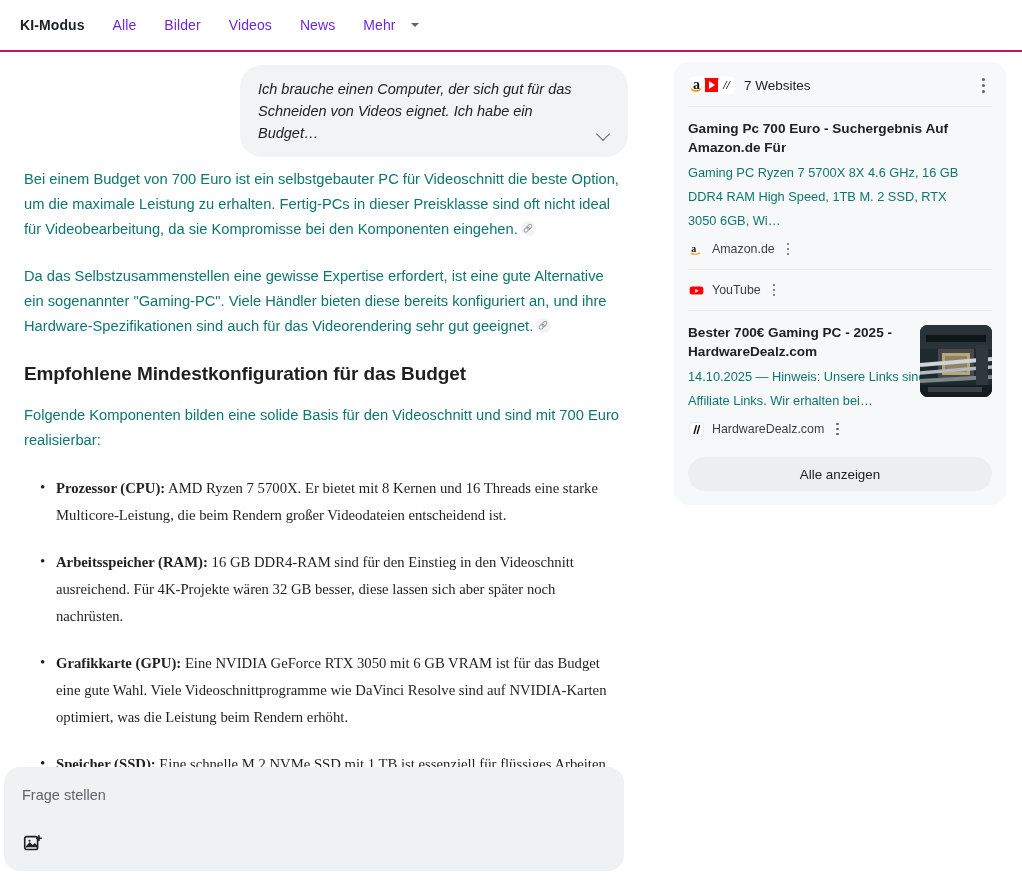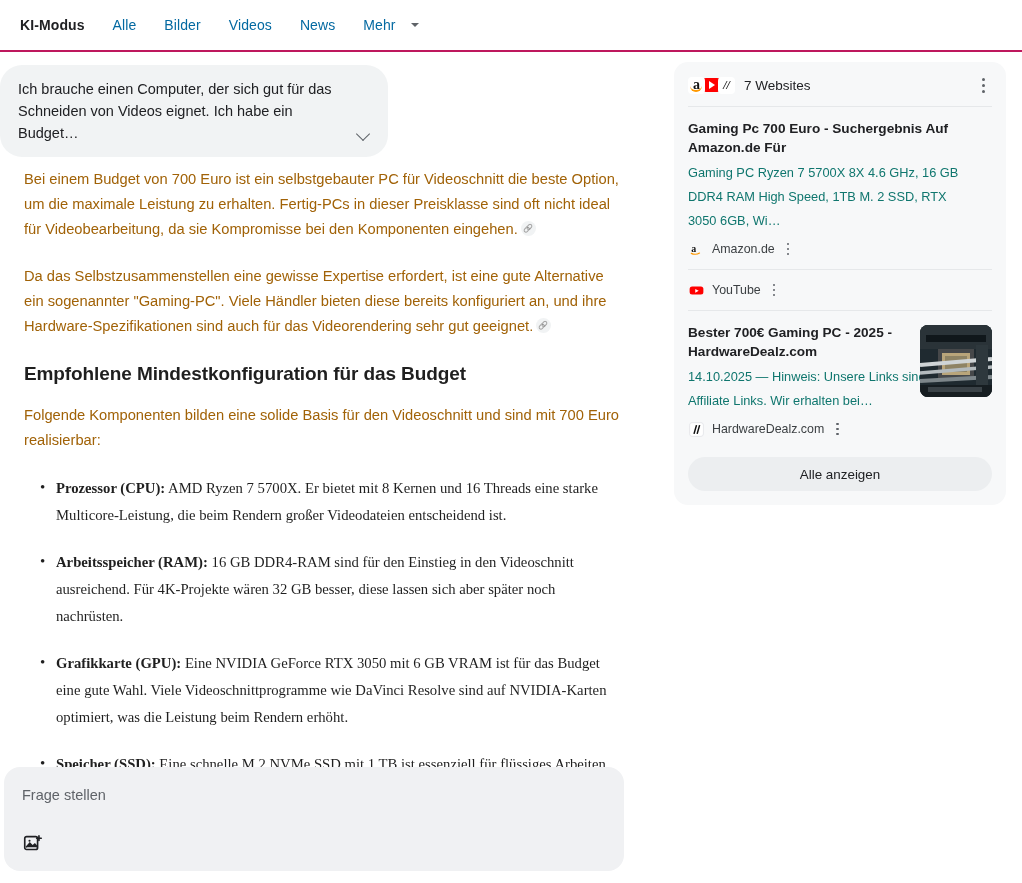--- a/index.html
+++ b/index.html
@@ -15,37 +15,37 @@
 
   
   .topnav {
     position: absolute; top: 0; left: 0; width: 1022px; height: 52px;
     border-bottom: 2px solid #be185d;
     display: flex; align-items: center;
     padding-left: 20px;
     background: #fff;
   }
   .nav-item {
-    font-size: 14px; color: #0369a1; margin-right: 28px;
+    font-size: 14px; color: #6d28d9; margin-right: 28px;
     cursor: pointer; white-space: nowrap; letter-spacing: .1px;
   }
   .nav-item.active { color: #202124; font-weight: 700; }
   .nav-more { display: flex; align-items: center; gap: 15px; }
   .caret {
     width: 0; height: 0; border-left: 4px solid transparent;
     border-right: 4px solid transparent; border-top: 4px solid #5f6368;
     display: inline-block;
   }
 
   
   .main {
     position: absolute; top: 52px; left: 0; width: 648px; height: 831px;
     padding: 0;
   }
-  .query-row { display: flex; justify-content: flex-start; padding: 13px 20px 0 0; }
+  .query-row { display: flex; justify-content: flex-end; padding: 13px 20px 0 0; font-style: italic; }
   .query-bubble {
     background: #f1f3f4; border-radius: 22px;
     padding: 13px 16px 13px 18px;
     max-width: 388px;
     display: flex; align-items: flex-end; gap: 10px;
     cursor: pointer;
   }
   .query-text {
     font-size: 14.5px; line-height: 22px; color: #202124;
     max-width: 340px;
@@ -56,21 +56,21 @@
   }
   .chev::after {
     content: ""; position: absolute; left: 2px; top: 3px;
     width: 9px; height: 9px;
     border-right: 1.6px solid #5f6368; border-bottom: 1.6px solid #5f6368;
     transform: rotate(45deg);
   }
 
   .answer { padding: 10px 26px 0 24px; }
   .para {
-    font-size: 14.7px; line-height: 25px; color: #a16207;
+    font-size: 14.7px; line-height: 25px; color: #0f766e;
     margin: 0 0 22px 0;
   }
   h2.sect {
     font-size: 19px; line-height: 26px; color: #1f1f1f;
     font-weight: 700; margin: 8px 0 16px 0;
     letter-spacing: -.1px;
   }
   ul.bullets { margin: 0 0 6px 0; padding: 0 0 0 20px; list-style: none; }
   ul.bullets li {
     position: relative; font-size: 14.7px; line-height: 27px;

